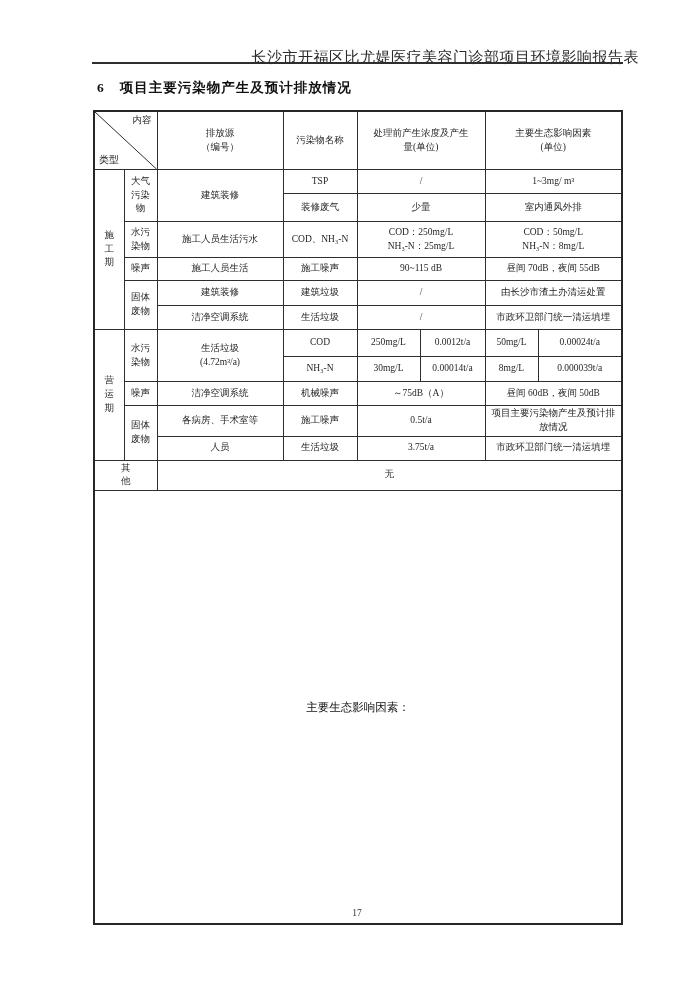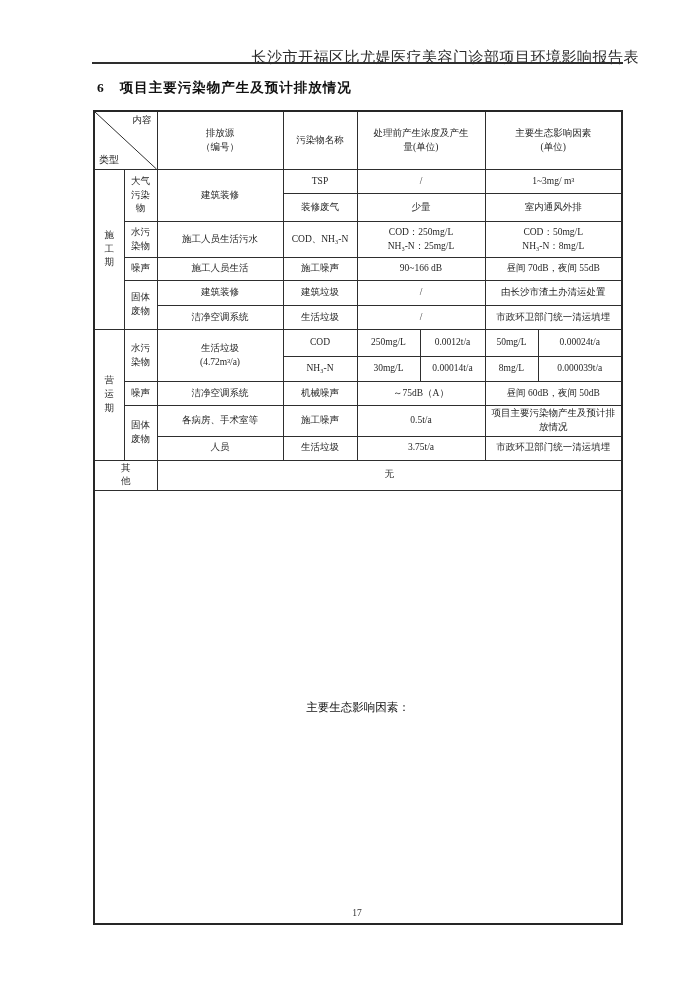--- a/index.html
+++ b/index.html
@@ -125,21 +125,21 @@
       <td>COD、NH₃-N</td>
       <td colspan="2">COD：250mg/L
 NH₃-N：25mg/L</td>
       <td colspan="2">COD：50mg/L
 NH₃-N：8mg/L</td>
     </tr>
     <tr style="height:23px">
       <td>噪声</td>
       <td>施工人员生活</td>
       <td>施工噪声</td>
-      <td colspan="2">90~166 dB</td>
+      <td colspan="2">90~115 dB</td>
       <td colspan="2">昼间 70dB，夜间 55dB</td>
     </tr>
     <tr style="height:25px">
       <td rowspan="2">固体
 废物</td>
       <td>建筑装修</td>
       <td>建筑垃圾</td>
       <td colspan="2">/</td>
       <td colspan="2">由长沙市渣土办清运处置</td>
     </tr>

